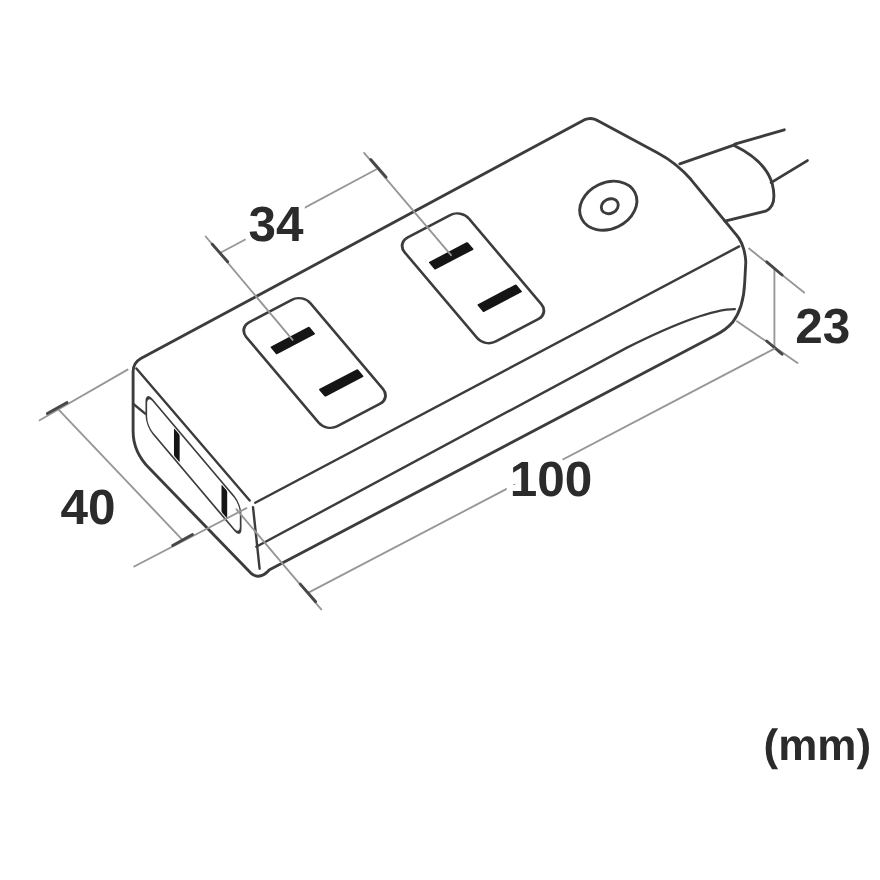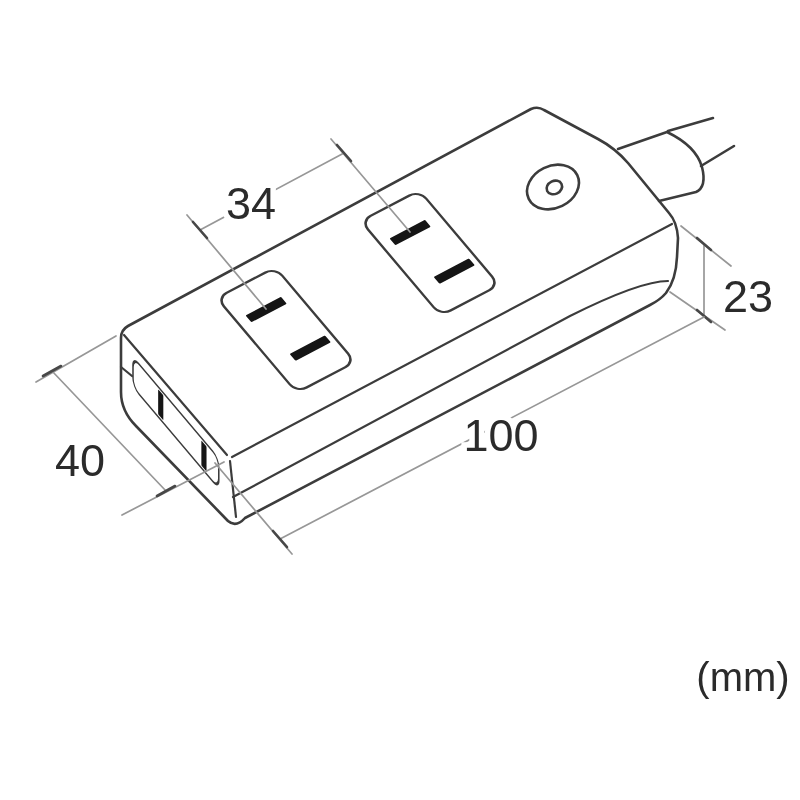--- a/index.html
+++ b/index.html
@@ -7,20 +7,21 @@
     padding: 0;
     background: #ffffff;
   }
   .stage {
     position: relative;
     width: 800px;
     height: 800px;
     background: #ffffff;
     overflow: hidden;
     font-family: "Liberation Sans", sans-serif;
+    font-weight: bold;
   }
   svg { display: block; }
 
   
   .outline {
     fill: none;
     stroke: #3c3c3c;
     stroke-width: 2.6;
     stroke-linecap: round;
     stroke-linejoin: round;

